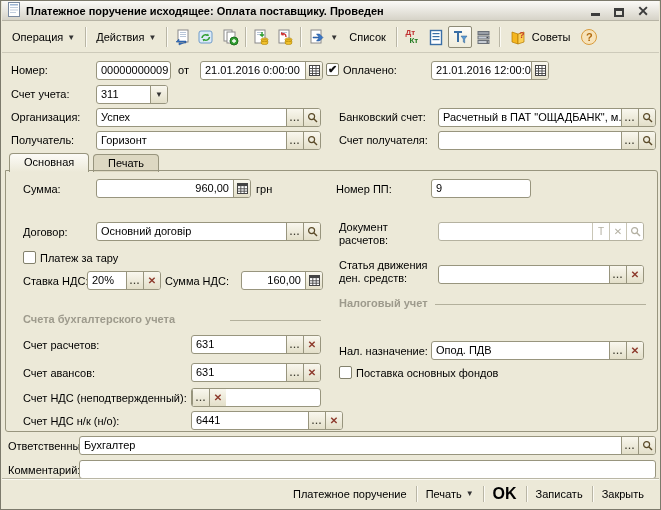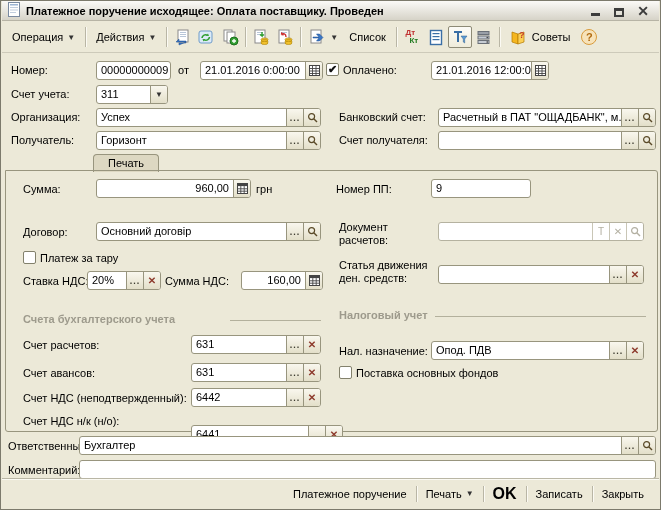--- a/index.html
+++ b/index.html
@@ -299,20 +299,21 @@
     <div class="val"></div>
     <div class="fbtn ellipsis">...</div>
     <div class="fbtn">
         <svg class="icon11" viewBox="0 0 11 11">
           <circle cx="4.6" cy="4.6" r="3" fill="none" stroke="#5a4a28" stroke-width="1.2"></circle>
           <path d="M7 7 L10 10" stroke="#5a4a28" stroke-width="1.4"></path>
         </svg>
       </div>
   </div>
 
+  <div class="tab active" style="left:8px; top:152px;">Основная</div>
   <div class="tab" style="left:92px; top:153px;">Печать</div>
   <div class="panel"></div>
 
   <div class="lbl" style="left:22px; top:182px;">Сумма:</div>
   <div class="field" style="left:95px; top:178px; width:155px;">
     <div class="val num">960,00</div>
     <div class="fbtn">
         <svg class="icon11" viewBox="0 0 11 11">
           <rect x="0.5" y="0.5" width="10" height="10" fill="#fff" stroke="#444"></rect>
           <rect x="0.5" y="0.5" width="10" height="2.6" fill="#444"></rect>
@@ -380,21 +381,21 @@
 
   <div class="lbl wrap" style="left:338px; top:258px; width:96px;">Статья движения ден. средств:</div>
   <div class="field" style="left:437px; top:264px; width:206px;">
     <div class="val"></div>
     <div class="fbtn ellipsis">...</div>
     <div class="fbtn clear">
         <span>✕</span>
       </div>
   </div>
 
-  <div class="hdr gray" style="left:338px; top:308px; width:307px;">
+  <div class="hdr gray" style="left:338px; top:296px; width:307px;">
     <span>Налоговый учет</span>
       <span class="ln"></span>
   </div>
   <div class="hdr gray" style="left:22px; top:312px; width:298px;gap:48px;">
     <span>Счета бухгалтерского учета</span>
       <span class="ln"></span>
   </div>
 
   <div class="lbl" style="left:22px; top:338px;">Счет расчетов:</div>
   <div class="field" style="left:190px; top:334px; width:130px;">
@@ -419,29 +420,28 @@
     <div class="fbtn ellipsis">...</div>
     <div class="fbtn clear">
         <span>✕</span>
       </div>
   </div>
   <div class="checkbox" style="left:338px; top:365px;"></div>
   <div class="lbl" style="left:22px; top:391px;">Счет НДС (неподтвержденный):</div>
 
   <div class="lbl" style="left:355px; top:366px;">Поставка основных фондов</div>
   <div class="field" style="left:190px; top:387px; width:130px;">
-    <div class="val">6442</div>
     <div class="fbtn ellipsis">...</div>
     <div class="fbtn clear">
         <span>✕</span>
       </div>
   </div>
 
   <div class="lbl" style="left:22px; top:414px;">Счет НДС н/к (н/о):</div>
-  <div class="field" style="left:190px; top:424px; width:152px;">
+  <div class="field" style="left:190px; top:410px; width:152px;">
     <div class="val">6441</div>
     <div class="fbtn ellipsis">...</div>
     <div class="fbtn clear">
         <span>✕</span>
       </div>
   </div>
 
   <div class="lbl" style="left:7px; top:439px;">Ответственный:</div>
   <div class="field" style="left:78px; top:435px; width:577px;">
     <div class="val">Бухгалтер</div>

